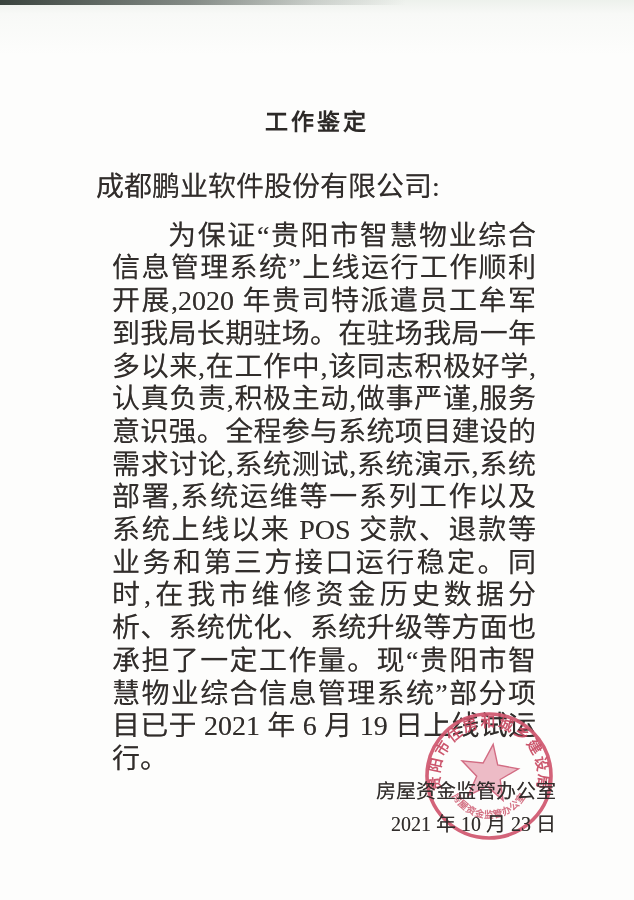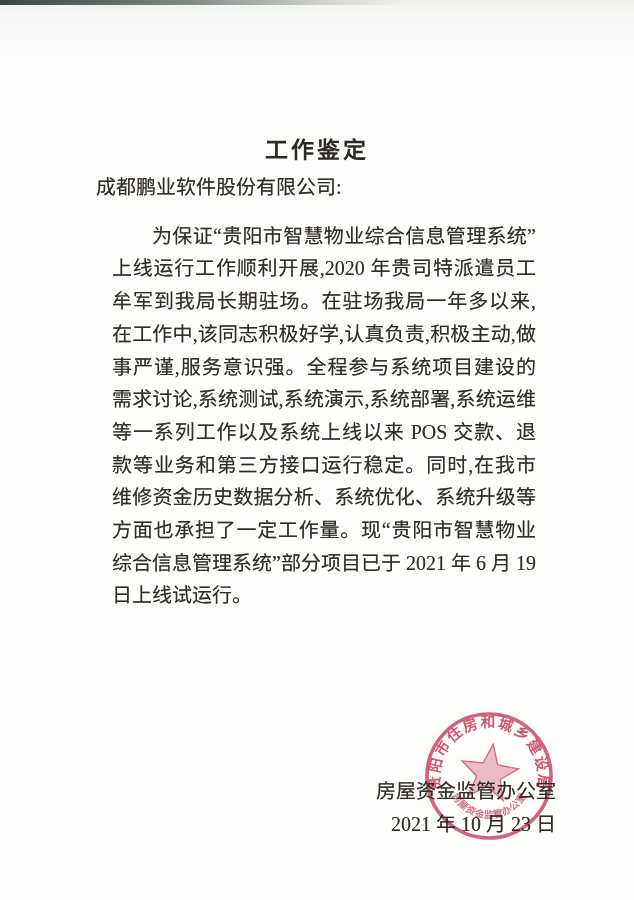--- a/index.html
+++ b/index.html
@@ -14,25 +14,24 @@
   }
   .scan-edge {
     position: absolute; top: 0; left: 0; height: 5px; width: 100%;
     background: linear-gradient(90deg, rgba(42,52,46,0.92) 0%, rgba(42,52,46,0.55) 30%, rgba(42,52,46,0.18) 50%, rgba(42,52,46,0) 64%);
   }
   .doc-title {
     position: absolute; top: 103px; left: 0; right: 0;
     text-align: center;
     font-size: 23px; font-weight: bold; letter-spacing: 3px;
     color: #2c2927;
-    margin-top: 28px;
   }
   .content {
     position: absolute; left: 96px; top: 171px; width: 456px;
-    font-size: 20px; line-height: 32.7px;
+    font-size: 28px; line-height: 32.7px;
     text-align: justify;
     text-shadow: 0 0 0.5px rgba(70,64,58,0.55);
   }
   .salutation { text-indent: 0; margin: 0; }
   .content p.body-par { text-indent: 2em; margin: 16px; }
   .sign-block {
     position: absolute; top: 775px; left: 0; width: 100%;
     box-sizing: border-box; padding-right: 78px;
     text-align: right;
     font-size: 20px; line-height: 33px;

